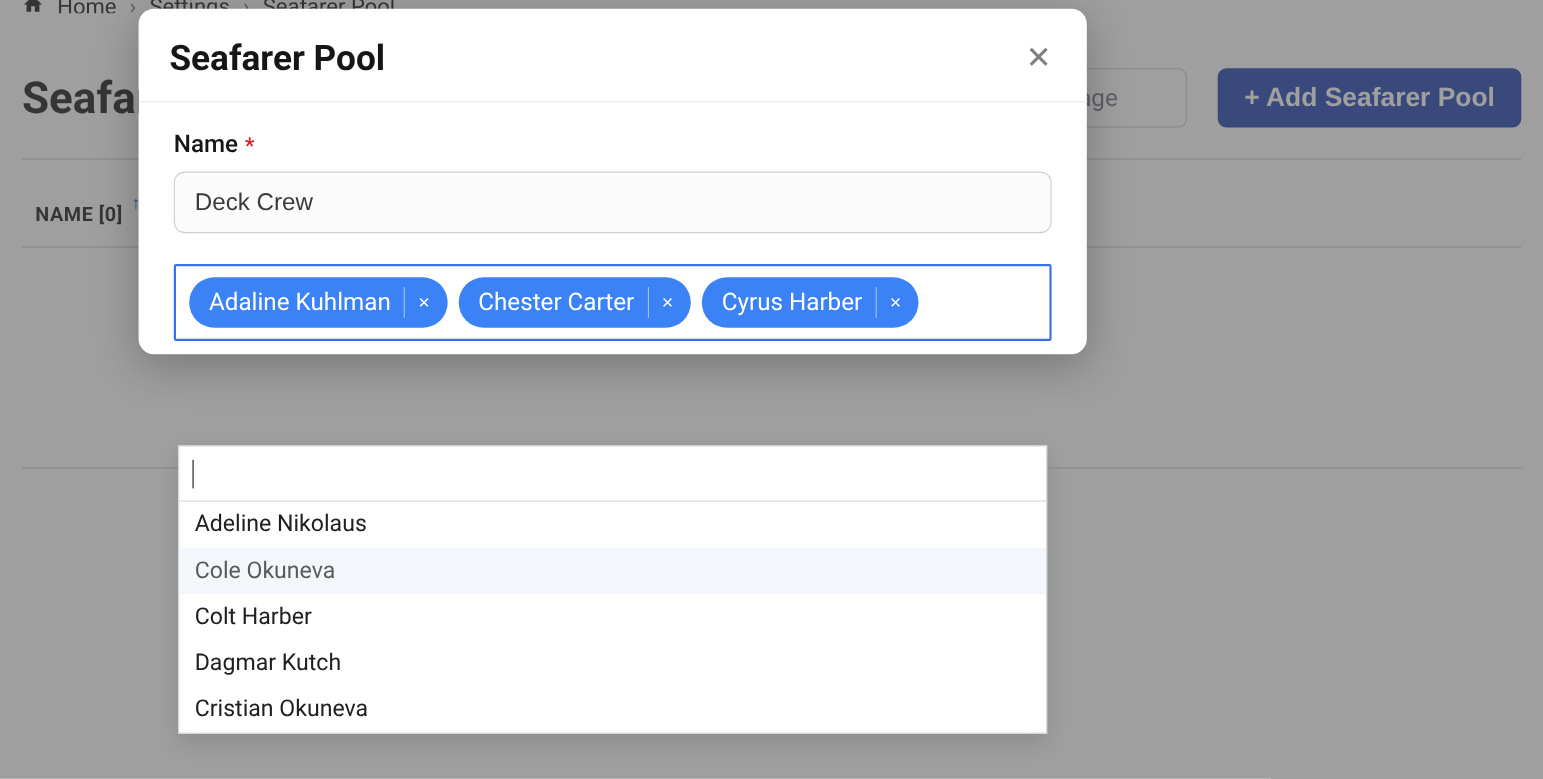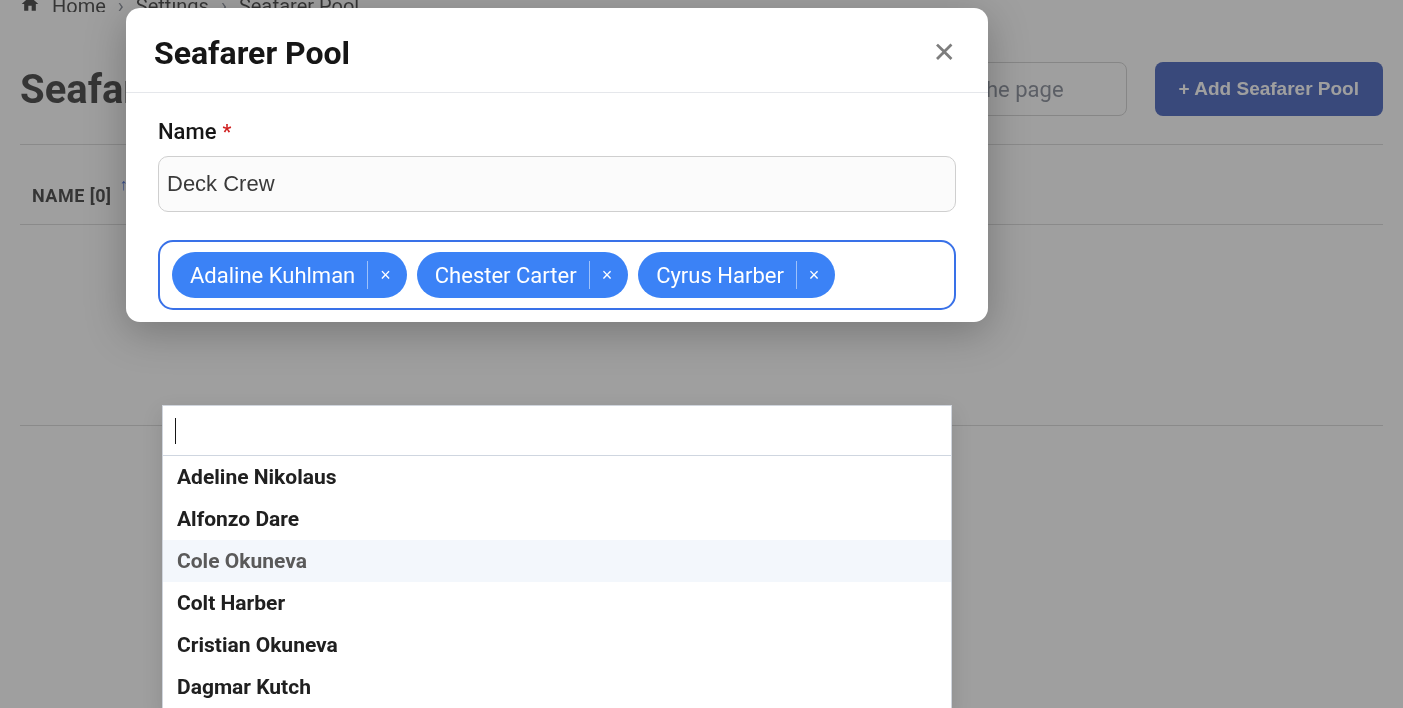--- a/index.html
+++ b/index.html
@@ -61,21 +61,21 @@
       background: #fff;
       display: flex;
       align-items: center;
     }
     .btn-primary {
       background: #1e40af;
       color: #fff;
       border: none;
       height: 54px;
       padding: 0 24px;
-      font-size: 19px;
+      font-size: 24px;
       font-weight: 600;
       border-radius: 8px;
       display: flex;
       align-items: center;
       cursor: pointer;
     }
 
     .table-header {
       border-top: 1px solid #d0d0d0;
       border-bottom: 1px solid #d0d0d0;
@@ -152,34 +152,34 @@
       gap: 6px;
     }
     .req { color: #d02020; font-size: 20px; }
 
     .text-input {
       width: 100%;
       height: 56px;
       border: 1px solid #cfcfcf;
       border-radius: 10px;
       background: #fbfbfb;
-      padding: 0 8px;
+      padding: 0 18px;
       font-size: 22px;
       color: #3a3a3a;
       margin-bottom: 28px;
     }
 
     .ms-container {
       position: relative;
     }
     .ms-control {
       width: 100%;
       min-height: 70px;
       border: 2px solid #3971e8;
-      border-radius: 15px;
+      border-radius: 2px;
       background: #fff;
       padding: 10px 12px;
       display: flex;
       flex-wrap: wrap;
       gap: 10px;
       align-items: center;
     }
     .chip {
       display: inline-flex;
       align-items: center;
@@ -207,21 +207,20 @@
 
     
     .dropdown {
       position: absolute;
       left: 162px;
       top: 405px;
       width: 790px;
       background: #fff;
       border: 1px solid #d0d5dd;
       box-shadow: 0 8px 20px rgba(0,0,0,0.12);
-      font-weight: bold;
     }
     .dropdown-search {
       height: 50px;
       border-bottom: 1px solid #cfd6e0;
       display: flex;
       align-items: center;
       padding: 0 12px;
     }
     .caret {
       width: 1px;
@@ -334,19 +333,18 @@
   </div>
 </div>
 
 <div class="dropdown">
   <div class="dropdown-search">
     <span class="caret"></span>
   </div>
   <div class="dd-list" id="dd-list">
 
   <div class="dd-item">Adeline Nikolaus</div>
-      <div class="dd-item">Alfonzo Dare</div>
       <div class="dd-item hover">Cole Okuneva</div>
       <div class="dd-item">Colt Harber</div>
+      <div class="dd-item">Dagmar Kutch</div>
       <div class="dd-item">Cristian Okuneva</div>
-      <div class="dd-item">Dagmar Kutch</div>
     </div>
 </div>
 
 </body></html>

